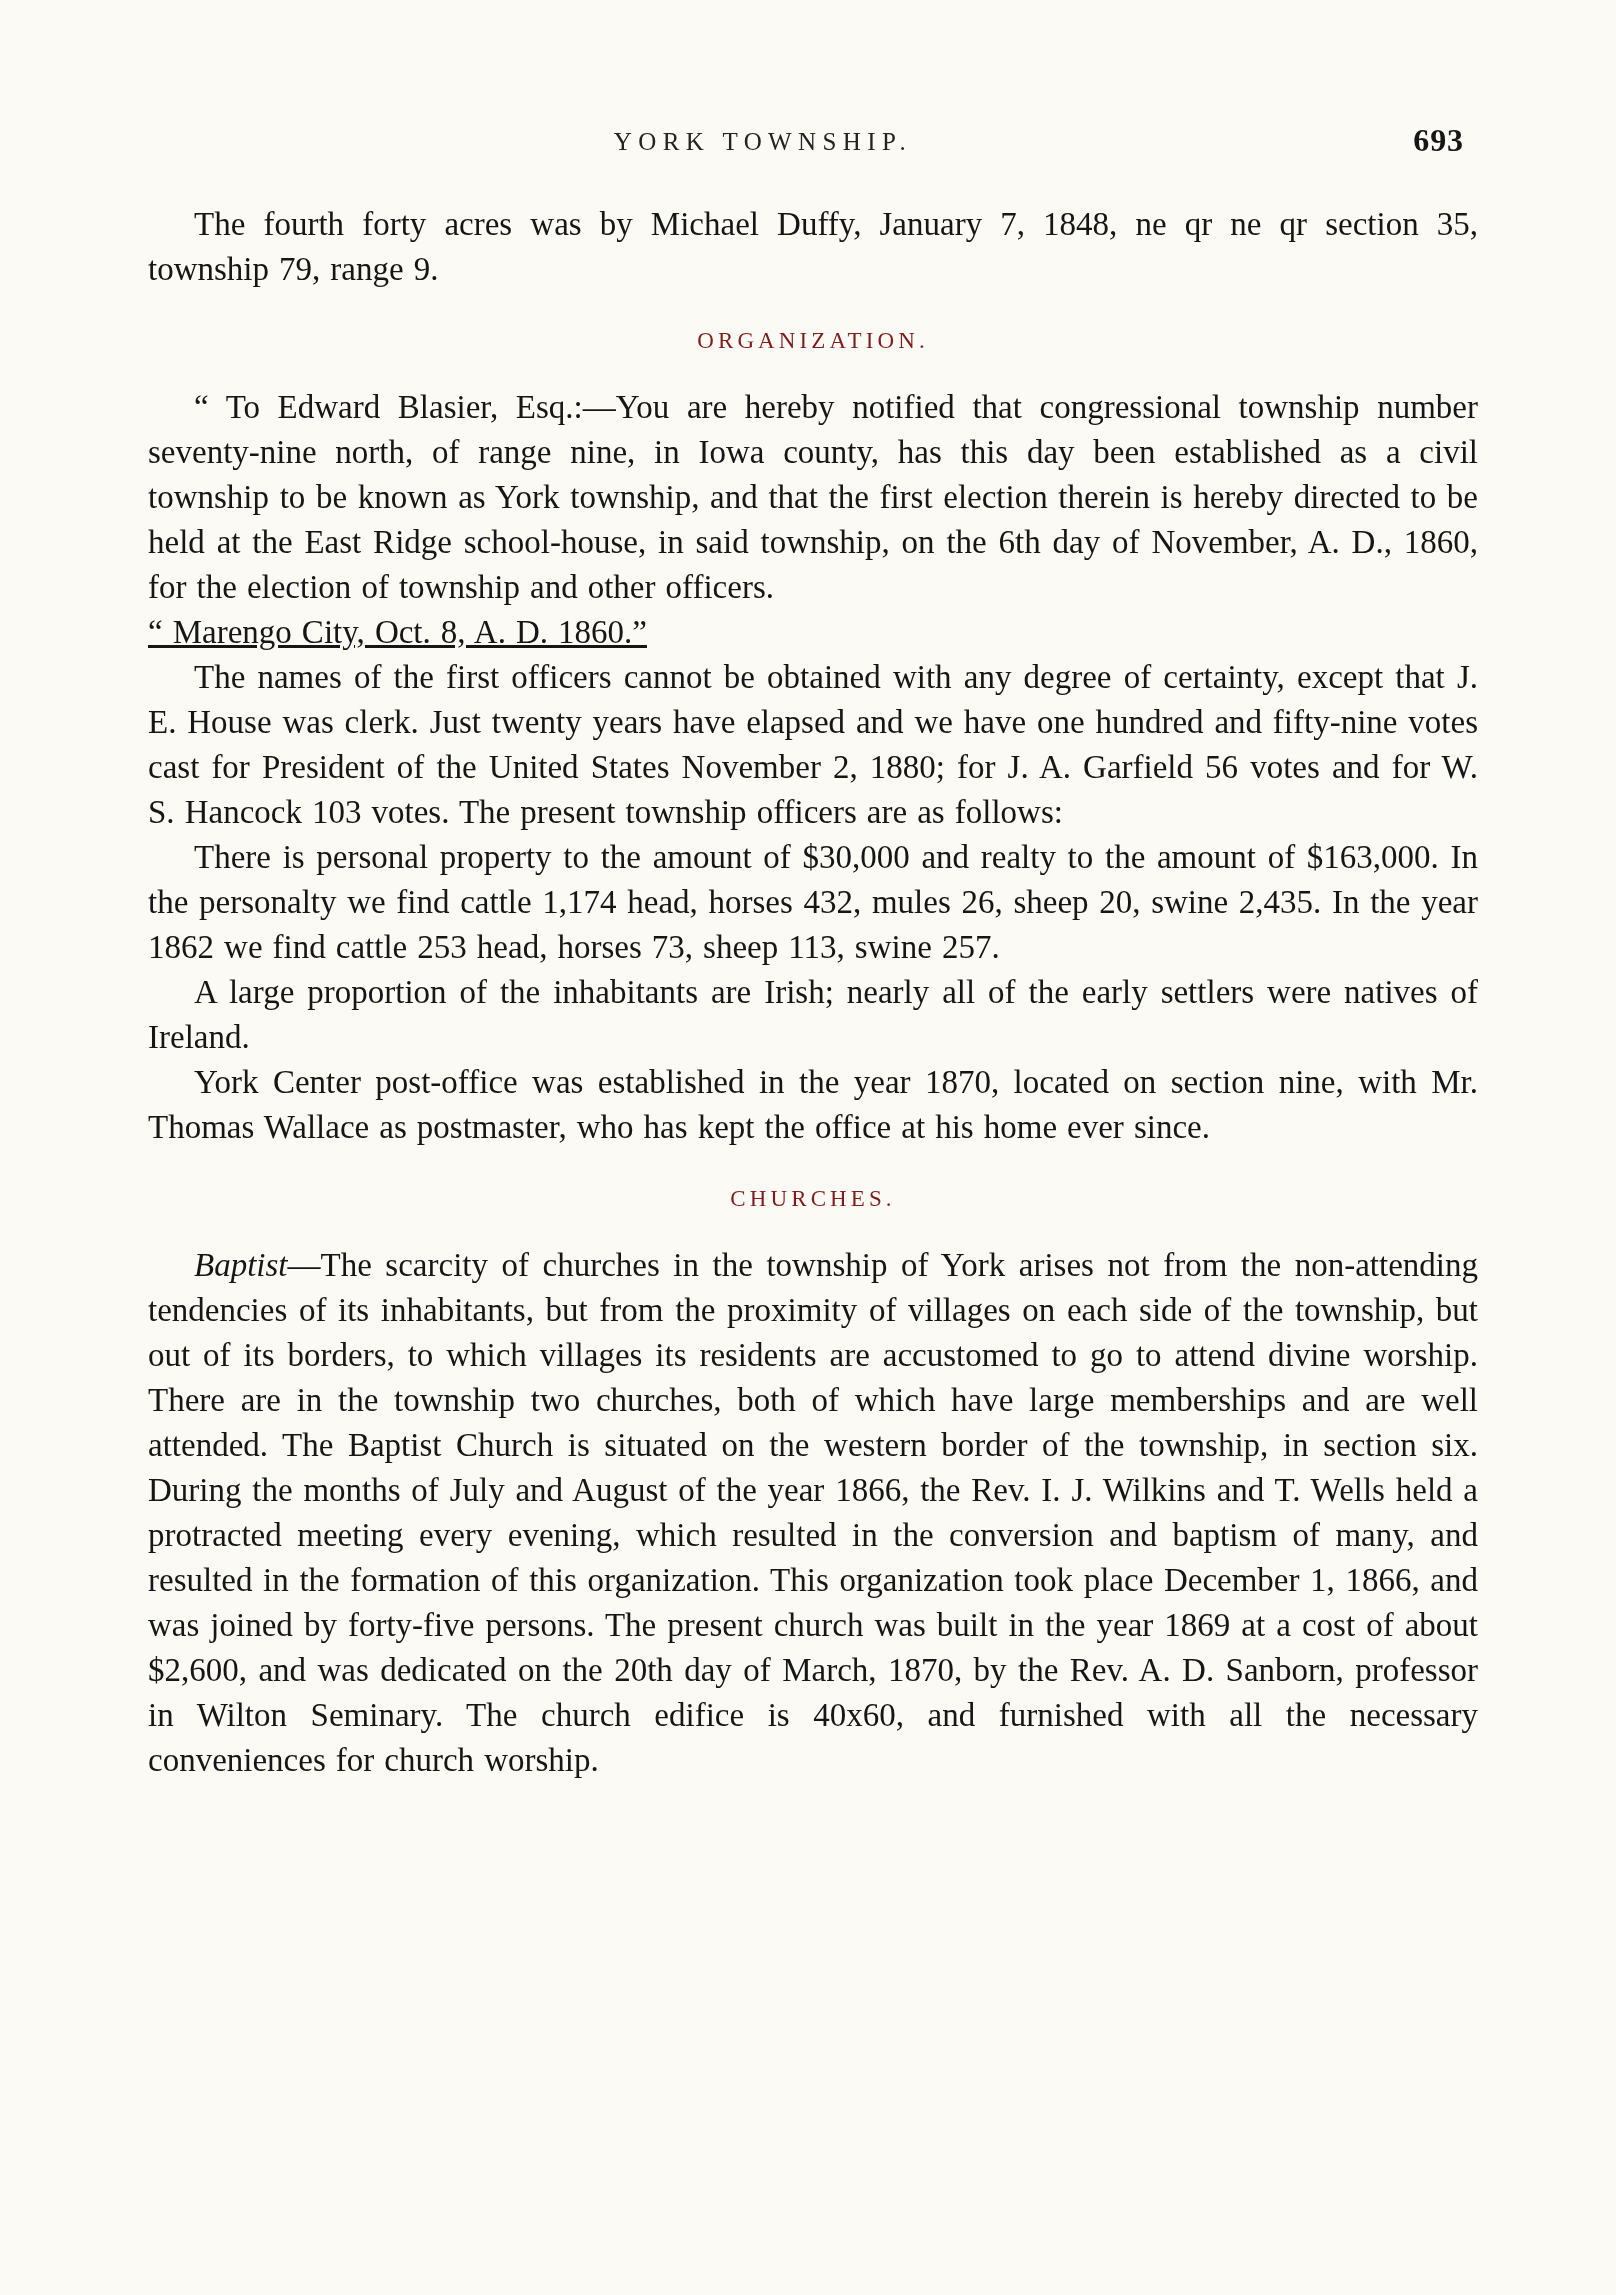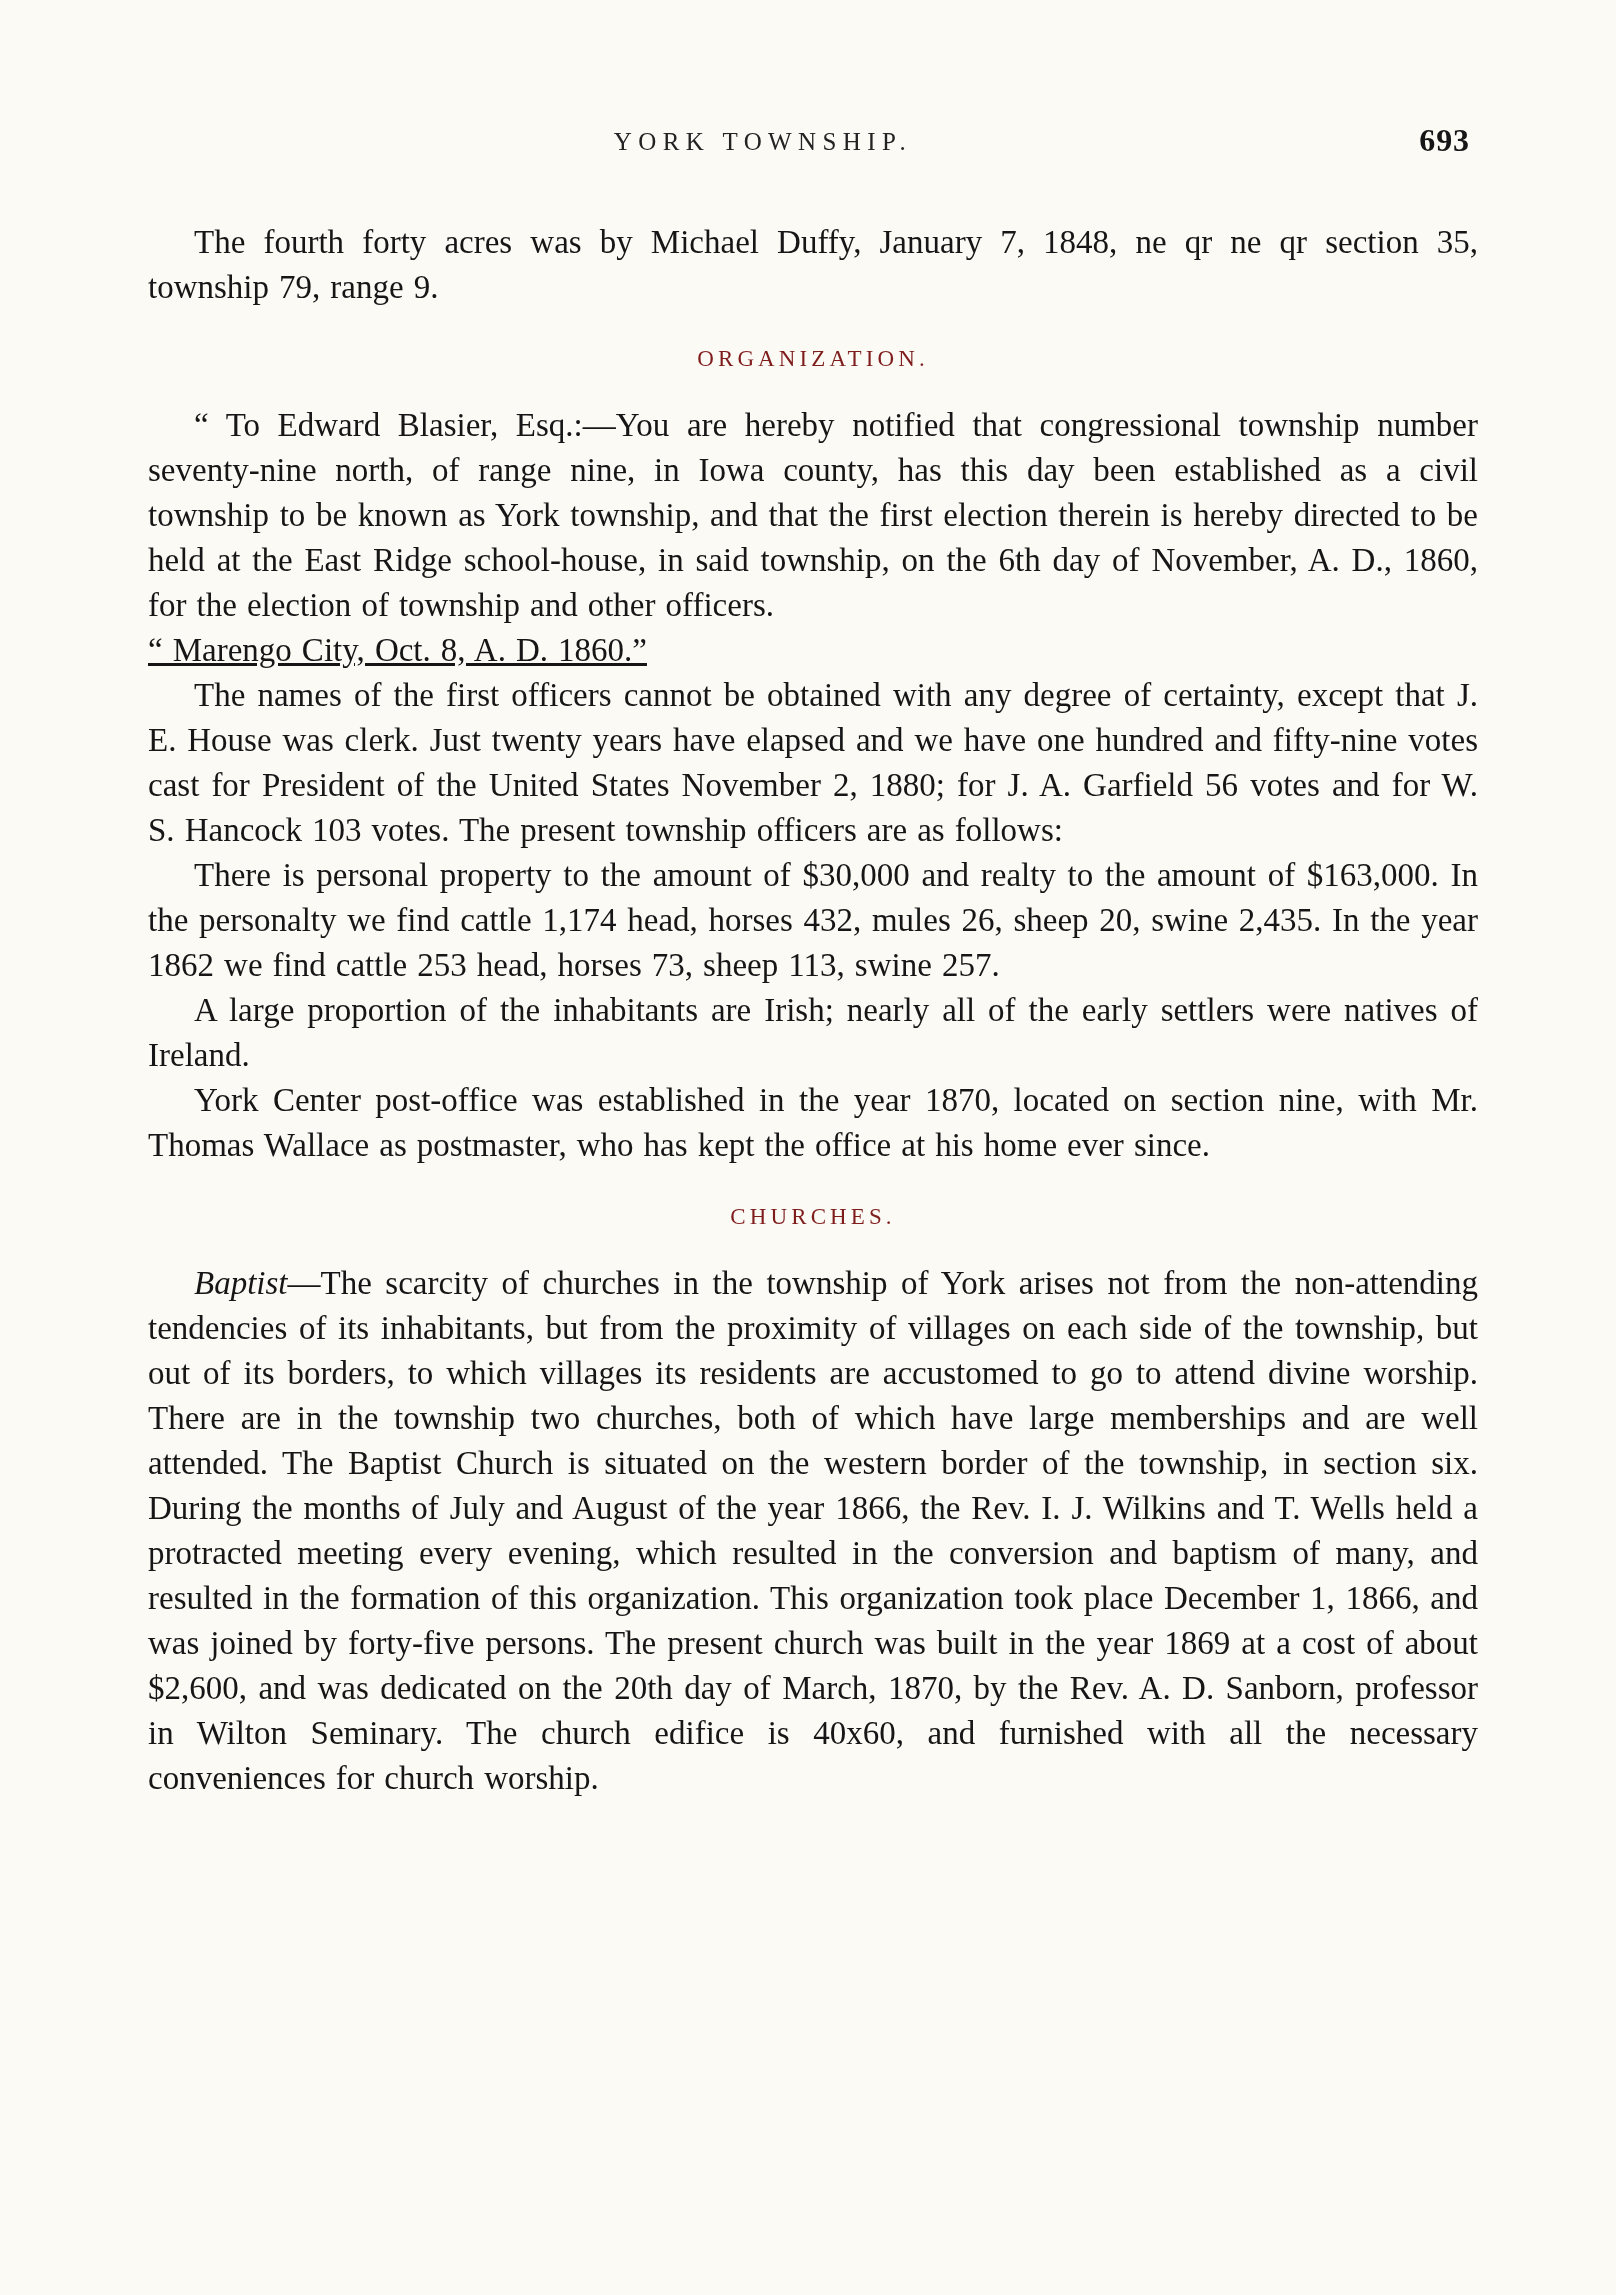--- a/index.html
+++ b/index.html
@@ -19,35 +19,35 @@
     position: relative;
     width: 100%;
     height: 100%;
     padding: 122px 138px 64px 112px;
   }
 
   
   .running-header {
     position: relative;
     height: 42px;
-    margin-bottom: 56px;
+    margin-bottom: 38px;
   }
   .header-title {
     position: absolute;
     left: 0;
     right: 64px;
     top: 6.4px;
     text-align: center;
     font-size: 25px;
     letter-spacing: 6.4px;
     color: #232323;
   }
   .page-number {
     position: absolute;
-    right: 8px;
+    right: 14px;
     top: 0;
     font-size: 32px;
     font-weight: bold;
     letter-spacing: 0.9px;
   }
 
   
   .text-block {
     font-size: 33px;
     line-height: 45px;

